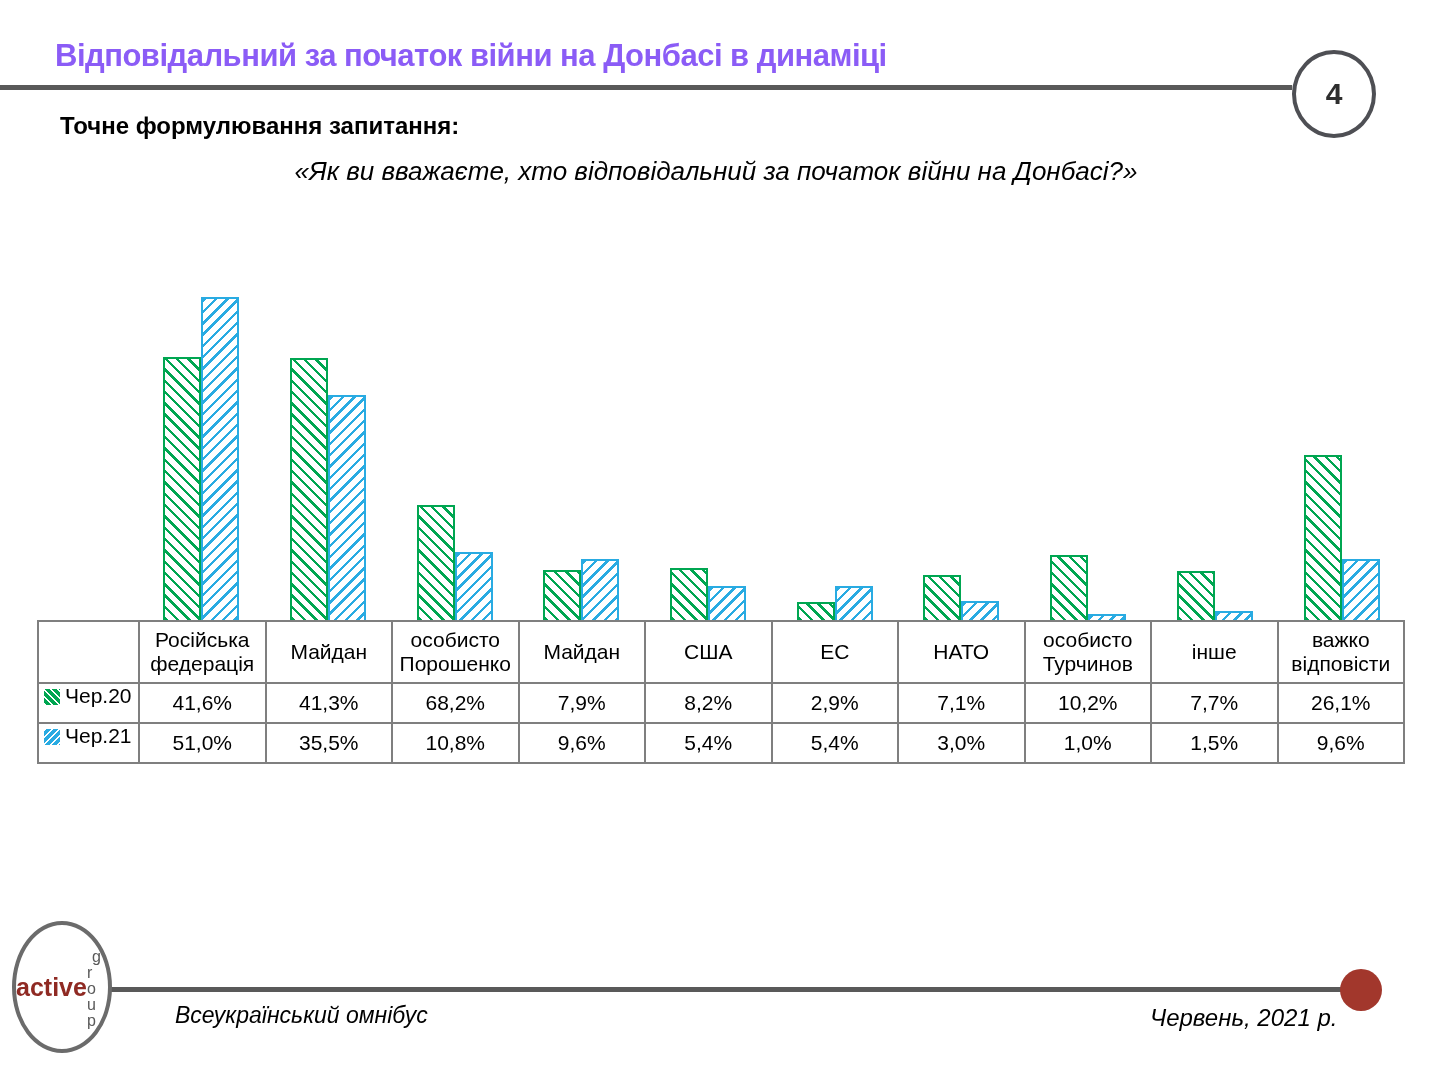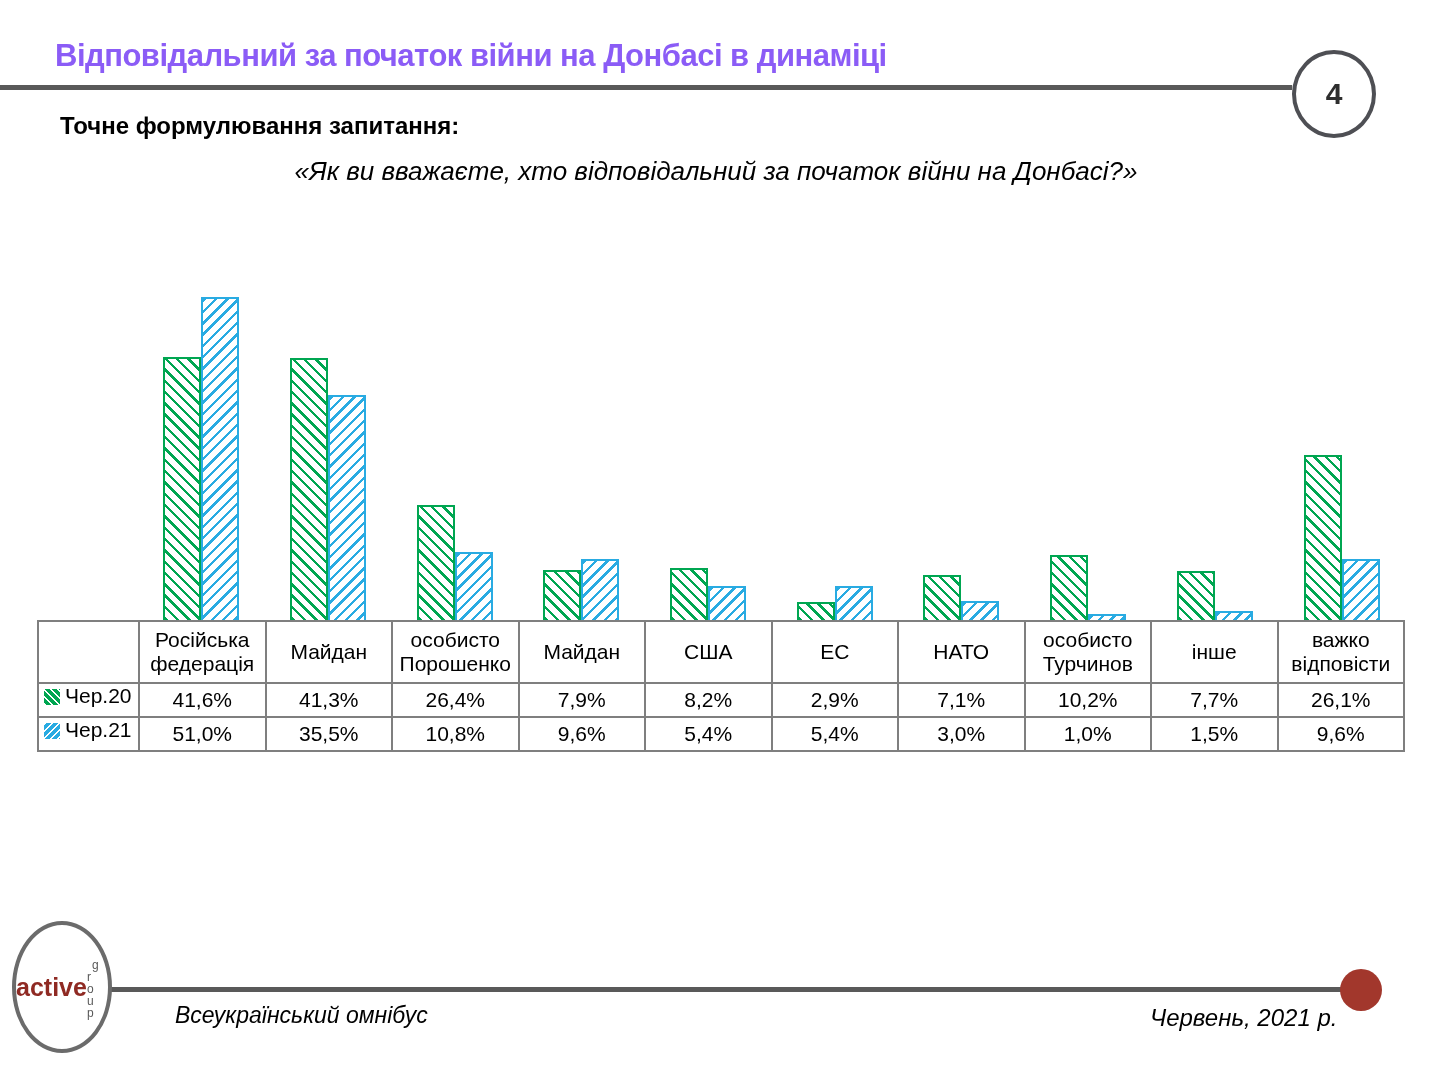--- a/index.html
+++ b/index.html
@@ -18,31 +18,31 @@
   
   .chart { position:absolute; left:37px; top:240px; width:1368px; }
   .plot { margin-left:101px; height:380px; display:flex; }
   .plot-col { width:126.7px; display:flex; align-items:flex-end; justify-content:center; }
   .bar { width:38px; border-style:solid; border-width:2px 2px 0 2px; background-color:#fff; }
 
   table.data { width:1368px; border-collapse:collapse; table-layout:fixed; }
   table.data th, table.data td { border:2px solid #7F7F7F; font-weight:normal; color:#000; background:#fff; }
   th.corner { border:none; }
   thead th { height:62px; font-size:21px; line-height:1.15; padding:0 2px; text-align:center; vertical-align:middle; }
-  tbody th { height:30px; font-size:21px; text-align:left; padding:0 0 8px 5px; white-space:nowrap; }
+  tbody th { height:30px; font-size:21px; text-align:left; padding:0 0 14px 5px; white-space:nowrap; }
   tbody td { height:34px; font-size:21px; text-align:center; }
   .swatch { display:inline-block; width:16px; height:16px; vertical-align:-2px; margin-right:5px; }
 
   
   .f-line { position:absolute; left:60px; top:987px; width:1285px; height:5px; background:#595959; z-index:1; }
   .logo-oval { position:absolute; left:12px; top:921px; width:100px; height:132px; border:4px solid #6b6b6b;
                border-radius:50%; background:#fff; display:flex; flex-direction:row; align-items:center;
                justify-content:center; z-index:2; }
   .logo-active { font-size:25px; font-weight:bold; color:#8F2A23; line-height:1; }
-  .logo-group { font-size:12px; color:#595959; letter-spacing:5px; text-indent:5px; margin-top:4px; line-height:1; }
+  .logo-group { font-size:16px; color:#595959; letter-spacing:5px; text-indent:5px; margin-top:4px; line-height:1; }
   .red-dot { position:absolute; left:1340px; top:969px; width:42px; height:42px; border-radius:50%; background:#A2372C; z-index:2; }
   .f-left { position:absolute; left:175px; top:1002px; font-size:23px; font-style:italic; color:#000; }
   .f-right { position:absolute; left:1150px; top:1004px; font-size:24px; font-style:italic; color:#000; }
 </style>
 </head>
 <body>
 
 <div class="page">
 
   <div class="title">Відповідальний за початок війни на Донбасі в динаміці</div>
@@ -124,21 +124,21 @@
             <th>особисто Турчинов</th>
             <th>інше</th>
             <th>важко відповісти</th>
           </tr>
         </thead>
       <tbody>
           <tr>
             <th><span class="swatch" style="background-image: repeating-linear-gradient(45deg, rgb(255, 255, 255) 0px, rgb(255, 255, 255) 1.6px, rgb(0, 166, 81) 1.6px, rgb(0, 166, 81) 5px);"></span><span>Чер.20</span></th>
             <td>41,6%</td>
             <td>41,3%</td>
-            <td>26,4%</td>
+            <td>68,2%</td>
             <td>7,9%</td>
             <td>8,2%</td>
             <td>2,9%</td>
             <td>7,1%</td>
             <td>10,2%</td>
             <td>7,7%</td>
             <td>26,1%</td>
           </tr>
           <tr>
             <th><span class="swatch" style="background-image: repeating-linear-gradient(135deg, rgb(255, 255, 255) 0px, rgb(255, 255, 255) 1.6px, rgb(41, 171, 226) 1.6px, rgb(41, 171, 226) 5px);"></span><span>Чер.21</span></th>

